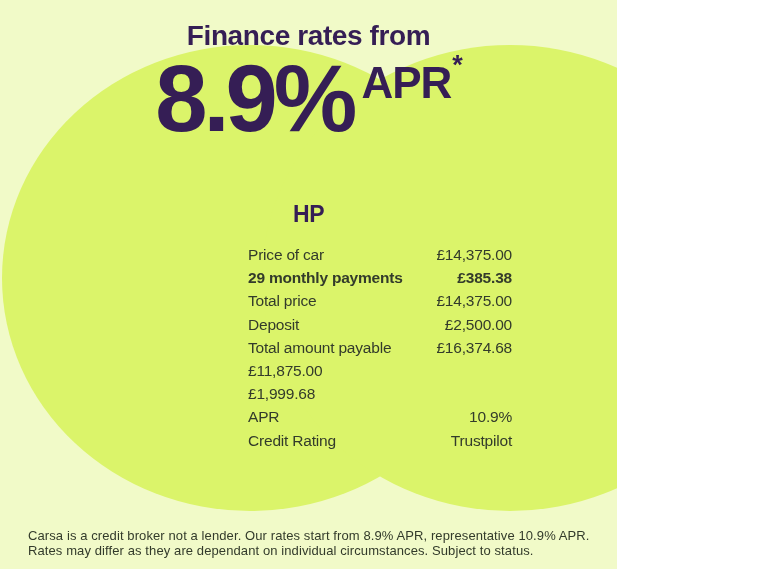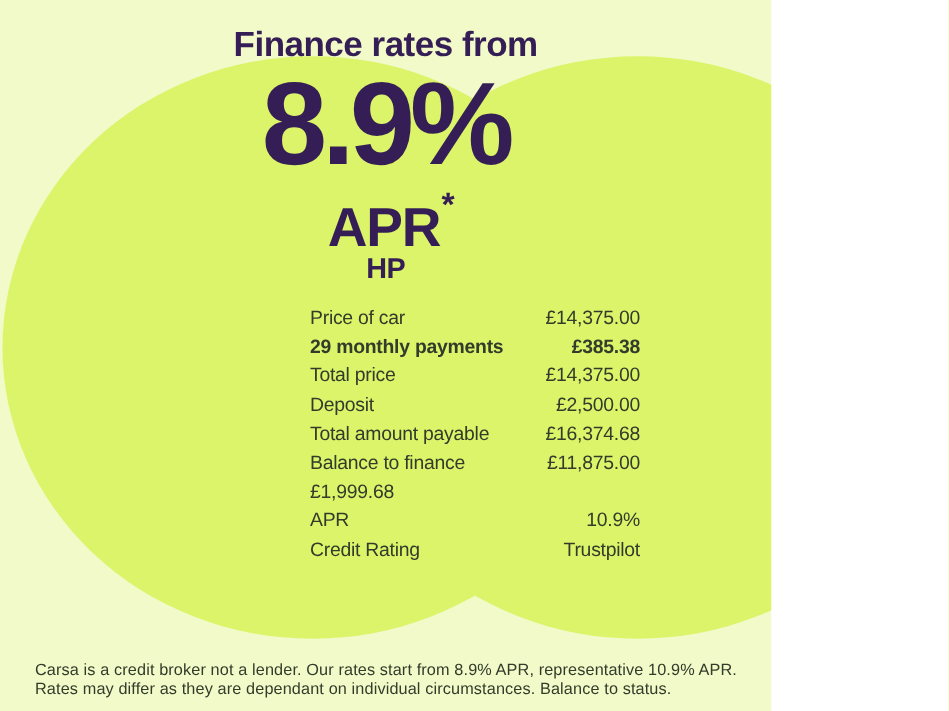--- a/index.html
+++ b/index.html
@@ -22,21 +22,21 @@
   .circle-left{left:2px;top:45px;width:496px;height:466px;}
   .circle-right{left:262px;top:45px;width:496px;height:466px;}
   .content{position:absolute;inset:0;z-index:2;}
 
   .title{
     position:absolute;top:20px;left:0;right:0;text-align:center;
     font-size:28px;font-weight:800;letter-spacing:-0.4px;color:var(--purple);
   }
   .rate-lockup{
     position:absolute;top:50px;left:0;right:0;
-    display:flex;justify-content:center;align-items:center;color:var(--purple);flex-direction:column;
+    display:flex;justify-content:center;align-items:flex-start;color:var(--purple);
   }
   .rate-number{
     font-size:94px;font-weight:800;line-height:1.05;letter-spacing:-4px;
   }
   .rate-apr{
     font-size:44px;font-weight:800;letter-spacing:-1px;margin-left:8px;
   }
   .rate-asterisk{
     font-size:27px;font-weight:800;vertical-align:24px;margin-left:1px;
   }
@@ -99,39 +99,38 @@
         </div>
         <div class="frow">
           <span>Deposit</span>
           <span>£2,500.00</span>
         </div>
         <div class="frow">
           <span>Total amount payable</span>
           <span>£16,374.68</span>
         </div>
         <div class="frow">
-          <span>Balance to finance</span>
           <span>£11,875.00</span>
         </div>
         <div class="frow">
           <span>£1,999.68</span>
         </div>
         <div class="frow">
           <span>APR</span>
           <span>10.9%</span>
         </div>
         <div class="frow">
           <span>Credit Rating</span>
           <span>Trustpilot</span>
         </div>
       </div>
 
     <div class="disclaimer">
       <div>Carsa is a credit broker not a lender. Our rates start from 8.9% APR, representative 10.9% APR.</div>
-      <div>Rates may differ as they are dependant on individual circumstances. Balance to status.</div>
+      <div>Rates may differ as they are dependant on individual circumstances. Subject to status.</div>
     </div>
 
     <div class="trustpilot">
       <div class="tp-logo">
         <svg class="tp-star-icon" viewBox="0 0 24 23" xmlns="http://www.w3.org/2000/svg">
           <polygon points="12,0 15.09,8.26 24,8.26 16.91,13.52 19.64,22 12,16.9 4.36,22 7.09,13.52 0,8.26 8.91,8.26" fill="#3FAC7B"></polygon>
           <polygon points="12,16.9 16.91,13.52 18.1,17.2" fill="#005128"></polygon>
         </svg>
         <span class="tp-brand">Trustpilot</span>
       </div>

